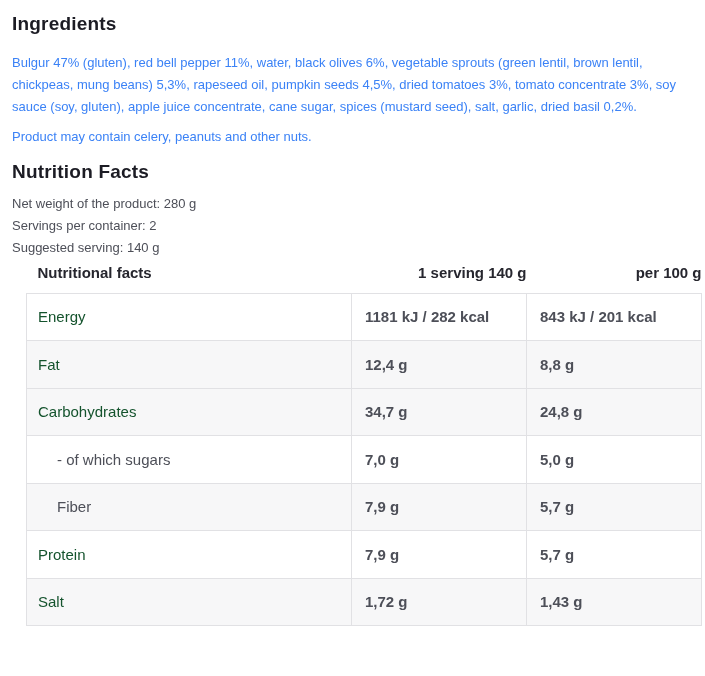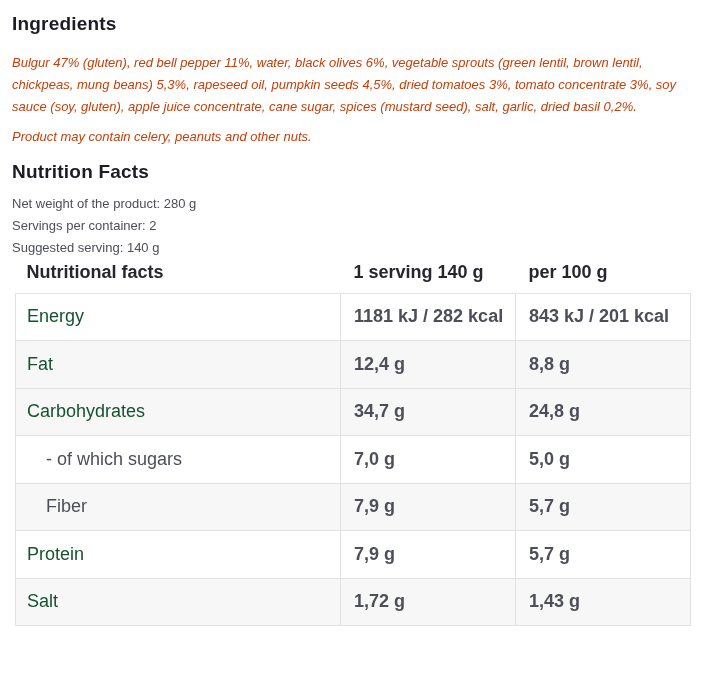--- a/index.html
+++ b/index.html
@@ -19,53 +19,52 @@
     font-weight: 700;
     color: #1c1c24;
     letter-spacing: 0.2px;
   }
   #nutrition-title { margin-top: 12px; }
 
   .body-text {
     margin: 16px 0 0 0;
     font-size: 13px;
     line-height: 22px;
-    color: #c2410c;
+    color: #3b82f6;
     max-width: 678px;
-    font-style: italic;
   }
   .allergen-text { margin-top: 8px; }
 
   .meta-block { margin-top: 9px; }
   .meta-line {
     font-size: 13px;
     line-height: 22px;
     color: #4d4f58;
   }
 
   table.nutrition-table {
-    margin: 0 0 0 3px;
+    margin: 0 0 0 14px;
     border-collapse: collapse;
     table-layout: fixed;
     width: 675px;
-    font-size: 18px;
+    font-size: 15px;
   }
   col.c1 { width: 325px; }
   col.c2 { width: 175px; }
   col.c3 { width: 175px; }
 
   thead td {
     height: 34px;
     vertical-align: middle;
     padding: 0 0 6px 11px;
     font-weight: 700;
     color: #26262e;
     border: none;
   }
-  thead td.value-head { padding-left: 13px; }
+  thead td.value-head { padding-left: 13px; text-align: right; }
 
   tbody td {
     height: 47.5px;
     vertical-align: middle;
     border: 1px solid #e1e1e4;
     color: #4d4f58;
     font-weight: 700;
   }
   tbody tr.shaded { background: #f7f7f8; }
   td.label-cell { padding-left: 11px; font-weight: 400; color: #14532d; }

